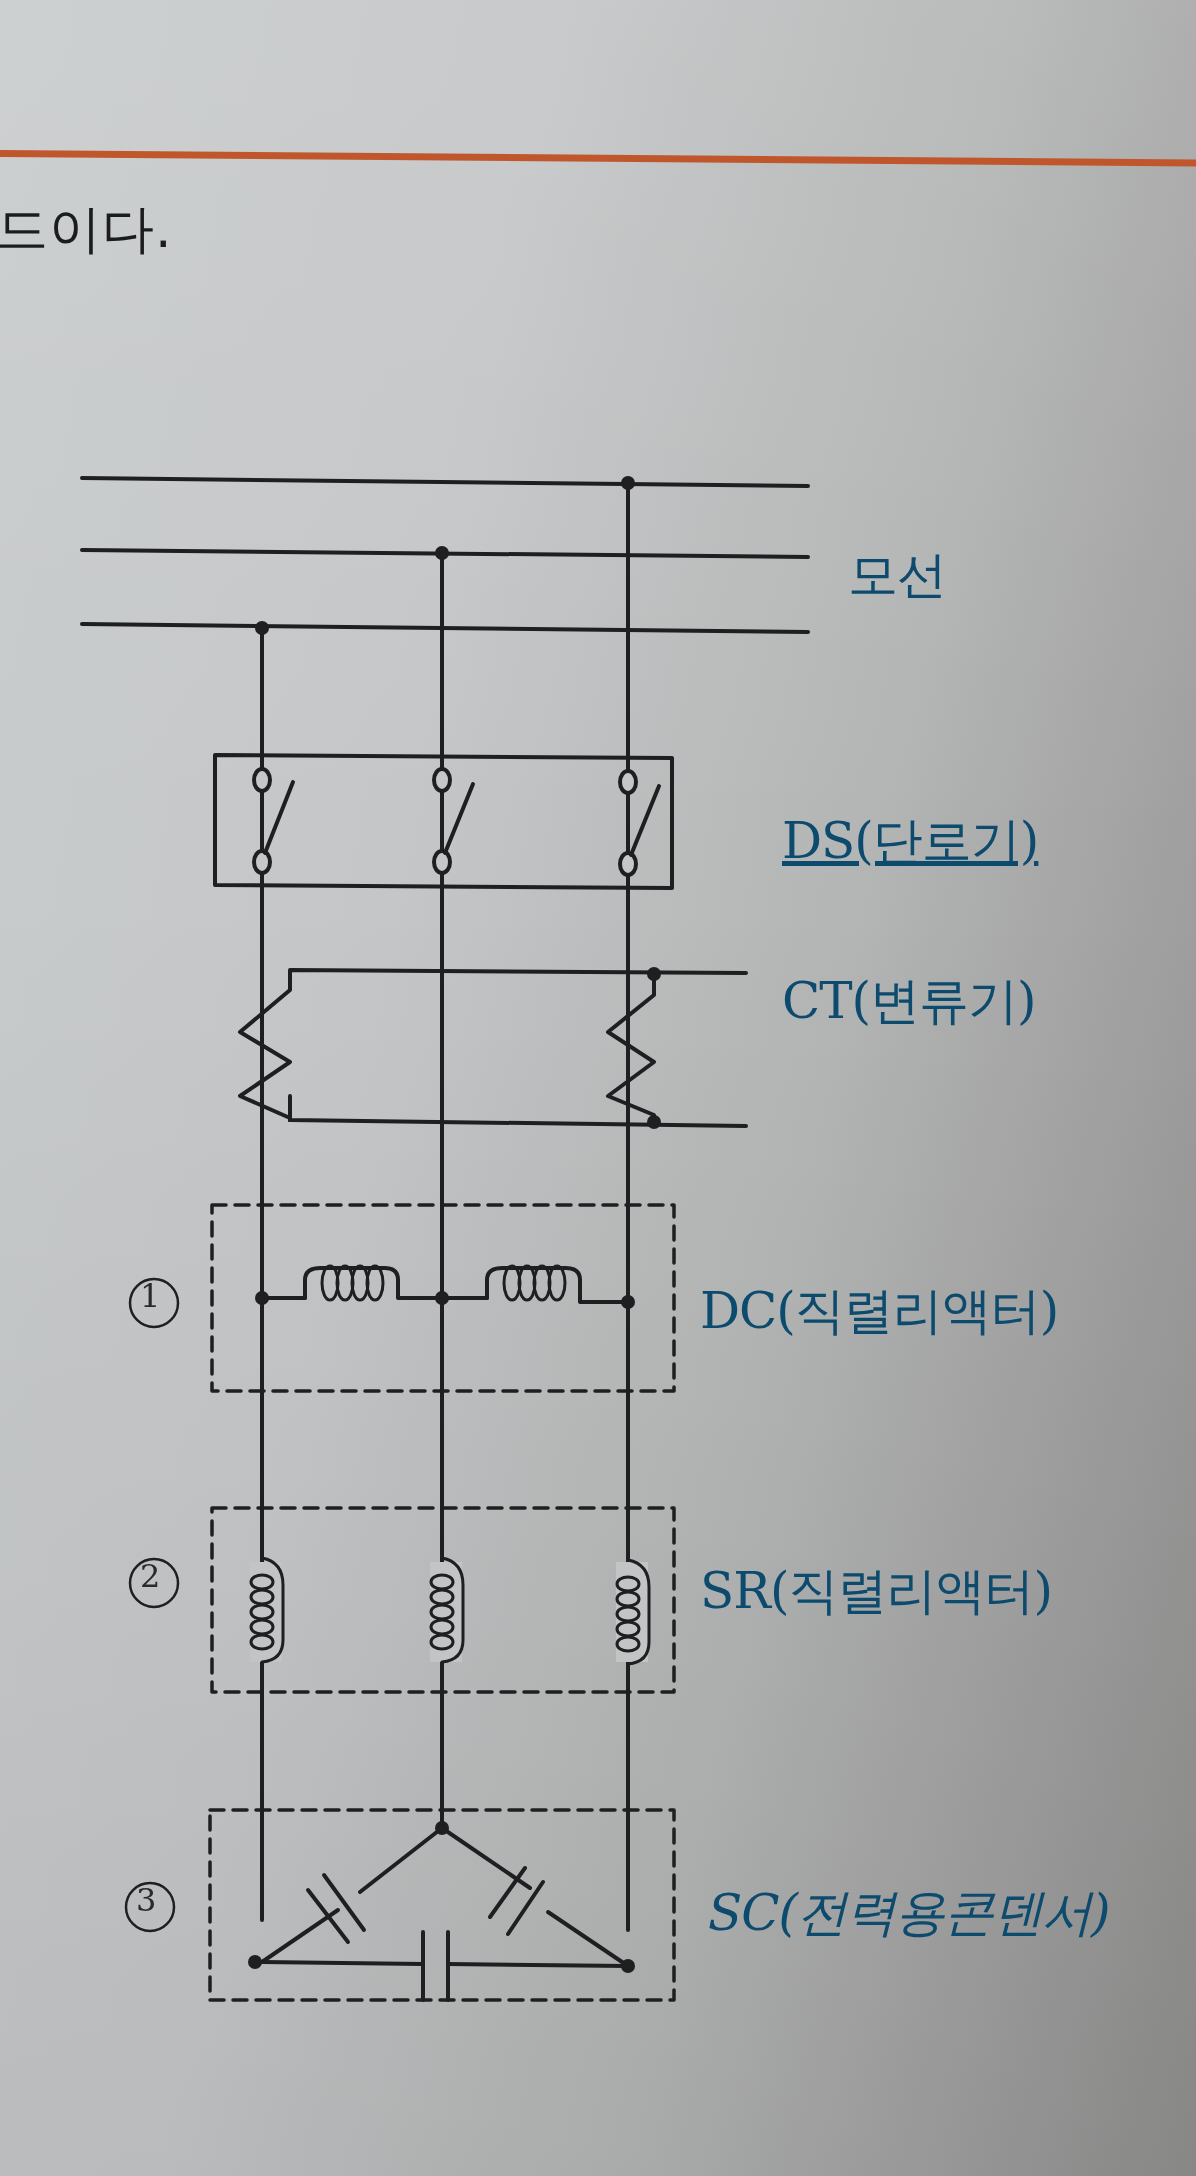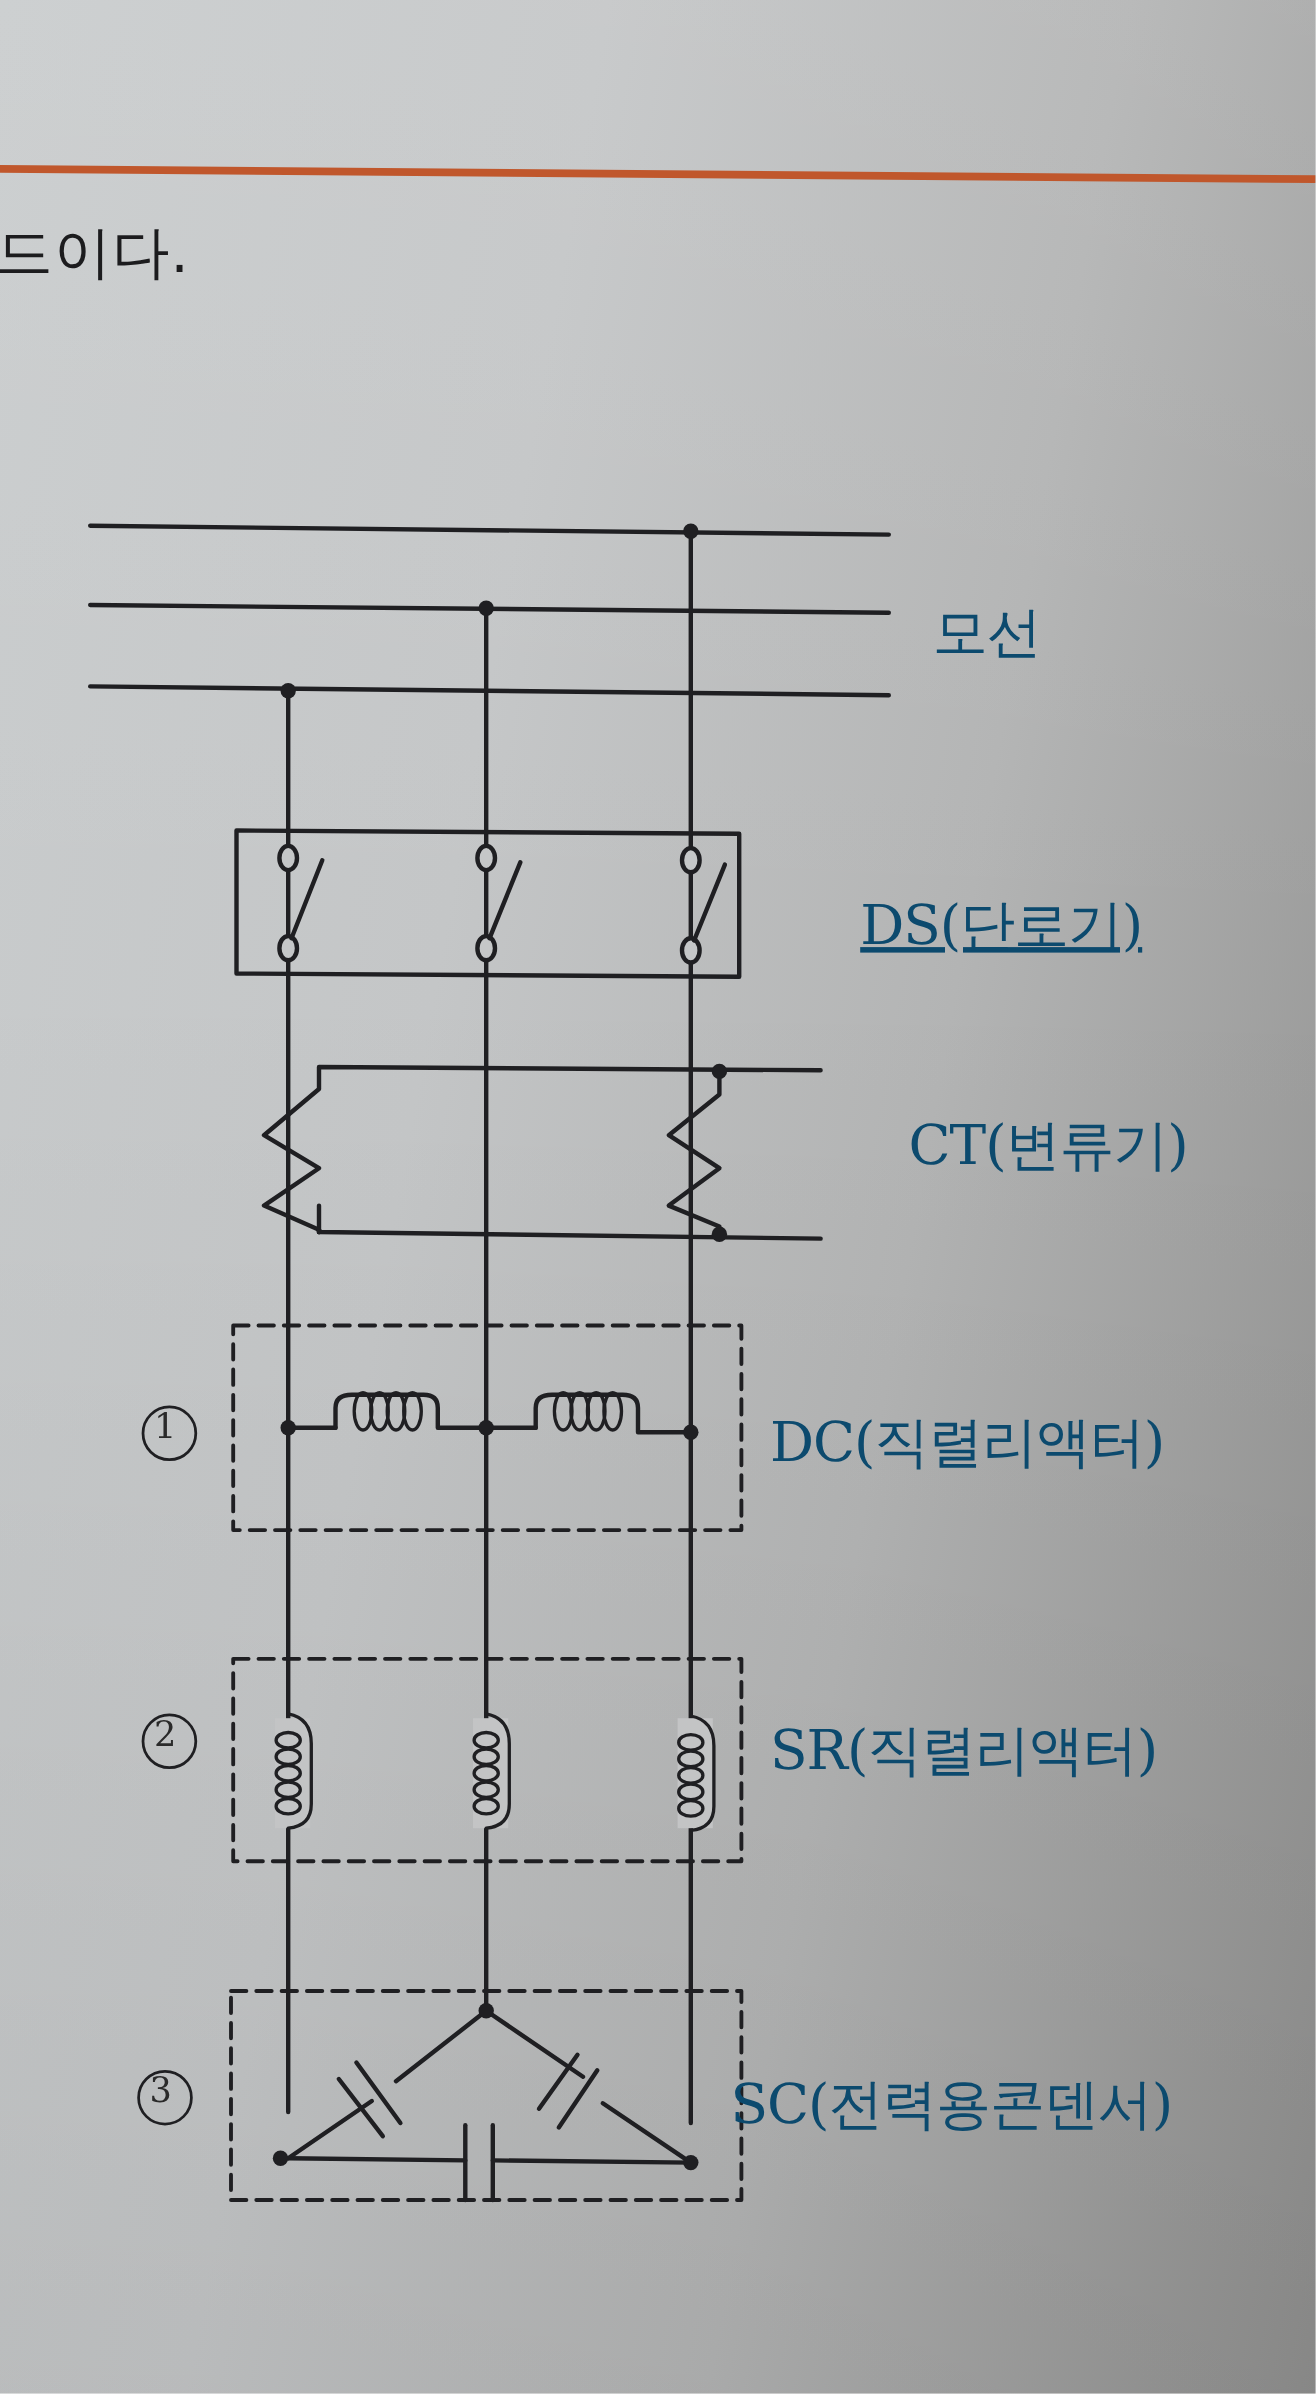--- a/index.html
+++ b/index.html
@@ -176,20 +176,20 @@
     <g stroke-width="2.5">
       <circle cx="154" cy="1303" r="24"></circle>
       <circle cx="154" cy="1583" r="24"></circle>
       <circle cx="150" cy="1907" r="24"></circle>
     </g>
   </g>
 </svg>
 
 <div class="lbl" style="left:848px; top:542px;">모선</div>
 <div class="lbl" style="left:782px; top:808px;text-decoration:underline;">DS(단로기)</div>
-<div class="lbl" style="left:782px; top:1008px;margin-left:44px;">CT(변류기)</div>
+<div class="lbl" style="left:782px; top:968px;">CT(변류기)</div>
 <div class="lbl" style="left:700px; top:1278px;">DC(직렬리액터)</div>
 <div class="lbl" style="left:700px; top:1558px;">SR(직렬리액터)</div>
-<div class="lbl" style="left:664px; top:1880px;">SC(전력용콘덴서)</div>
+<div class="lbl" style="left:708px; top:1880px;font-style:italic;">SC(전력용콘덴서)</div>
 
 <div class="num" style="left:140px; top:1277px; font-size:32px;">1</div>
 <div class="num" style="left:140px; top:1557px; font-size:32px;">2</div>
 <div class="num" style="left:136px; top:1881px; font-size:32px;">3</div>
 
 </body></html>

